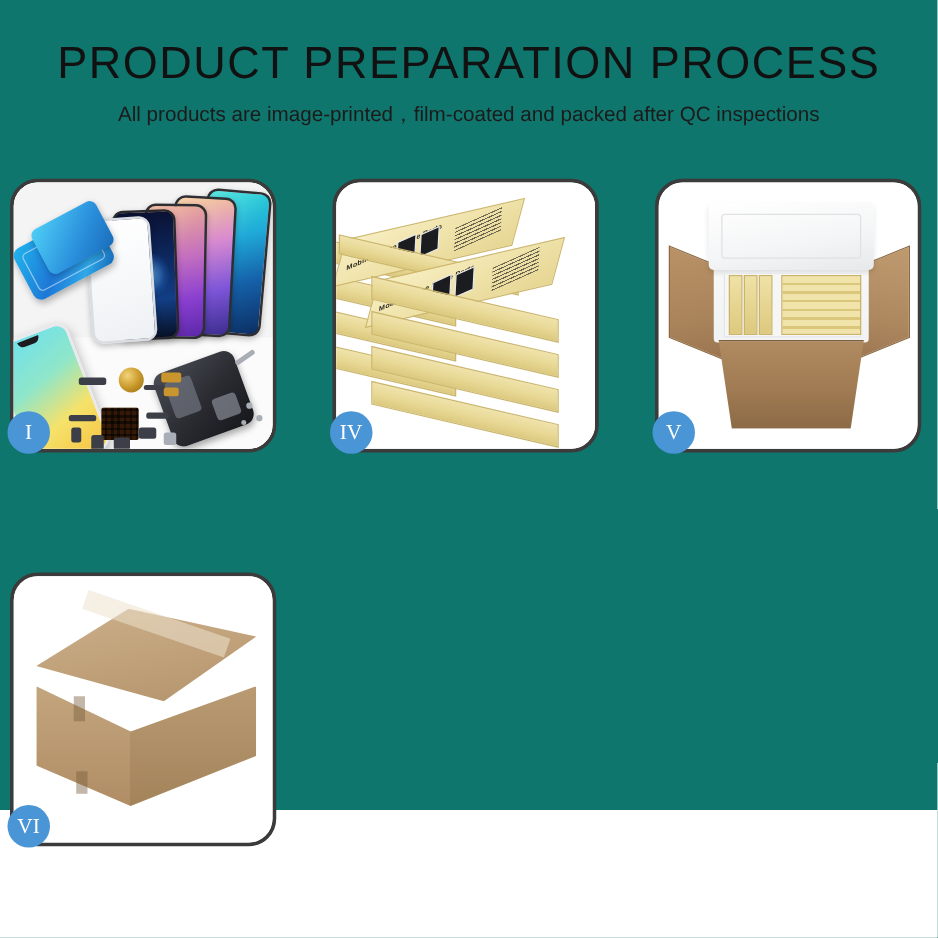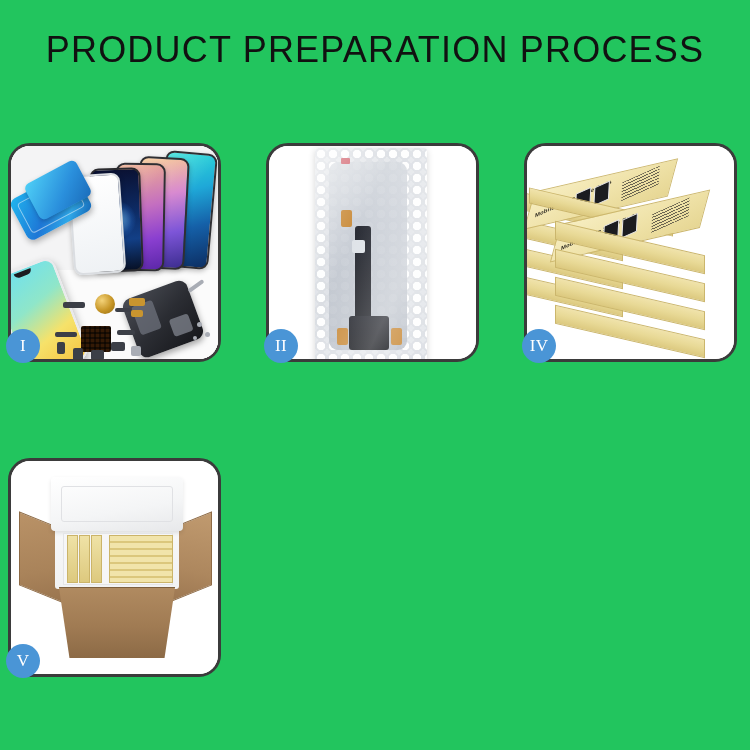--- a/index.html
+++ b/index.html
@@ -9,23 +9,23 @@
   }
   body {
     width: 750px;
     height: 750px;
     font-family: "Liberation Sans", sans-serif;
     overflow: hidden;
     position: relative;
   }
   .page {
     width: 750px;
-    height: 750px;
+    height: 648px;
     position: relative;
-    background: #22c55e;
+    background: #0f766e;
   }
 
   
   .header {
     width: 100%;
     text-align: center;
     padding-top: 28px;
     box-sizing: border-box;
   }
   .title {
@@ -367,20 +367,21 @@
     position:absolute; background:rgba(120,95,62,.45);
   }
 </style>
 </head>
 <body>
 
 <div class="page">
 
   <div class="header">
     <h1 class="title">PRODUCT PREPARATION PROCESS</h1>
+    <p class="subtitle">All products are image-printed，film-coated and packed after QC inspections</p>
   </div>
 
   <div class="grid">
 
     <div class="panel">
       <div class="panel-clip">
         <div class="p1-bg"></div>
 
         <div class="ph p1-f5"></div>
         <div class="ph p1-f4"></div>
@@ -409,35 +410,20 @@
         <div class="cmp" style="left:80px;top:204px;width:13px;height:10px;"></div>
         <div class="cmp silver" style="left:120px;top:200px;width:10px;height:10px;"></div>
         <div class="cmp silver" style="left:186px;top:176px;width:5px;height:5px;border-radius:50%;"></div>
         <div class="cmp silver" style="left:194px;top:186px;width:5px;height:5px;border-radius:50%;"></div>
         <div class="cmp silver" style="left:182px;top:190px;width:4px;height:4px;border-radius:50%;"></div>
         <div class="cmp silver" style="left:176px;top:138px;width:18px;height:4px;transform:rotate(-35deg);"></div>
       </div>
       <div class="badge">I</div>
     </div>
 
-    <div class="panel">
-      <div class="panel-clip">
-        <div class="p2-wrap">
-          <div class="p2-screen"></div>
-          <div class="p2-flex"></div>
-          <div class="p2-conn"></div>
-          <div class="p2-tab" style="left:26px;top:62px;"></div>
-          <div class="p2-tab" style="left:22px;top:180px;"></div>
-          <div class="p2-tab" style="left:76px;top:180px;"></div>
-          <div class="p2-dot"></div>
-          <div class="p2-sheen"></div>
-        </div>
-      </div>
-      <div class="badge">II</div>
-    </div>
 
 
     <div class="panel">
       <div class="panel-clip">
         <div class="p4">
 
           <div class="gbox" style="left:-2px;top:58px;width:96px;height:16px;transform:skewY(13deg);"></div>
           <div class="gbox" style="left:-2px;top:86px;width:96px;height:16px;transform:skewY(13deg);"></div>
           <div class="gbox" style="left:-2px;top:114px;width:96px;height:16px;transform:skewY(13deg);"></div>
           <div class="gbox" style="left:-2px;top:142px;width:96px;height:16px;transform:skewY(13deg);"></div>
@@ -475,15 +461,26 @@
         <div class="p5-inner"></div>
         <div class="p5-gold" style="left:56px;"></div>
         <div class="p5-gold" style="left:68px;"></div>
         <div class="p5-gold" style="left:80px;"></div>
         <div class="p5-goldflat"></div>
         <div class="p5-front"></div>
       </div>
       <div class="badge">V</div>
     </div>
 
+    <div class="panel">
+      <div class="panel-clip">
+        <div class="p6-top"></div>
+        <div class="p6-left"></div>
+        <div class="p6-right"></div>
+        <div class="p6-tape"></div>
+        <div class="p6-seam" style="left:48px;top:96px;width:9px;height:20px;"></div>
+        <div class="p6-seam" style="left:50px;top:156px;width:9px;height:18px;"></div>
+      </div>
+      <div class="badge">VI</div>
+    </div>
 
   </div>
 </div>
 
 </body></html>

